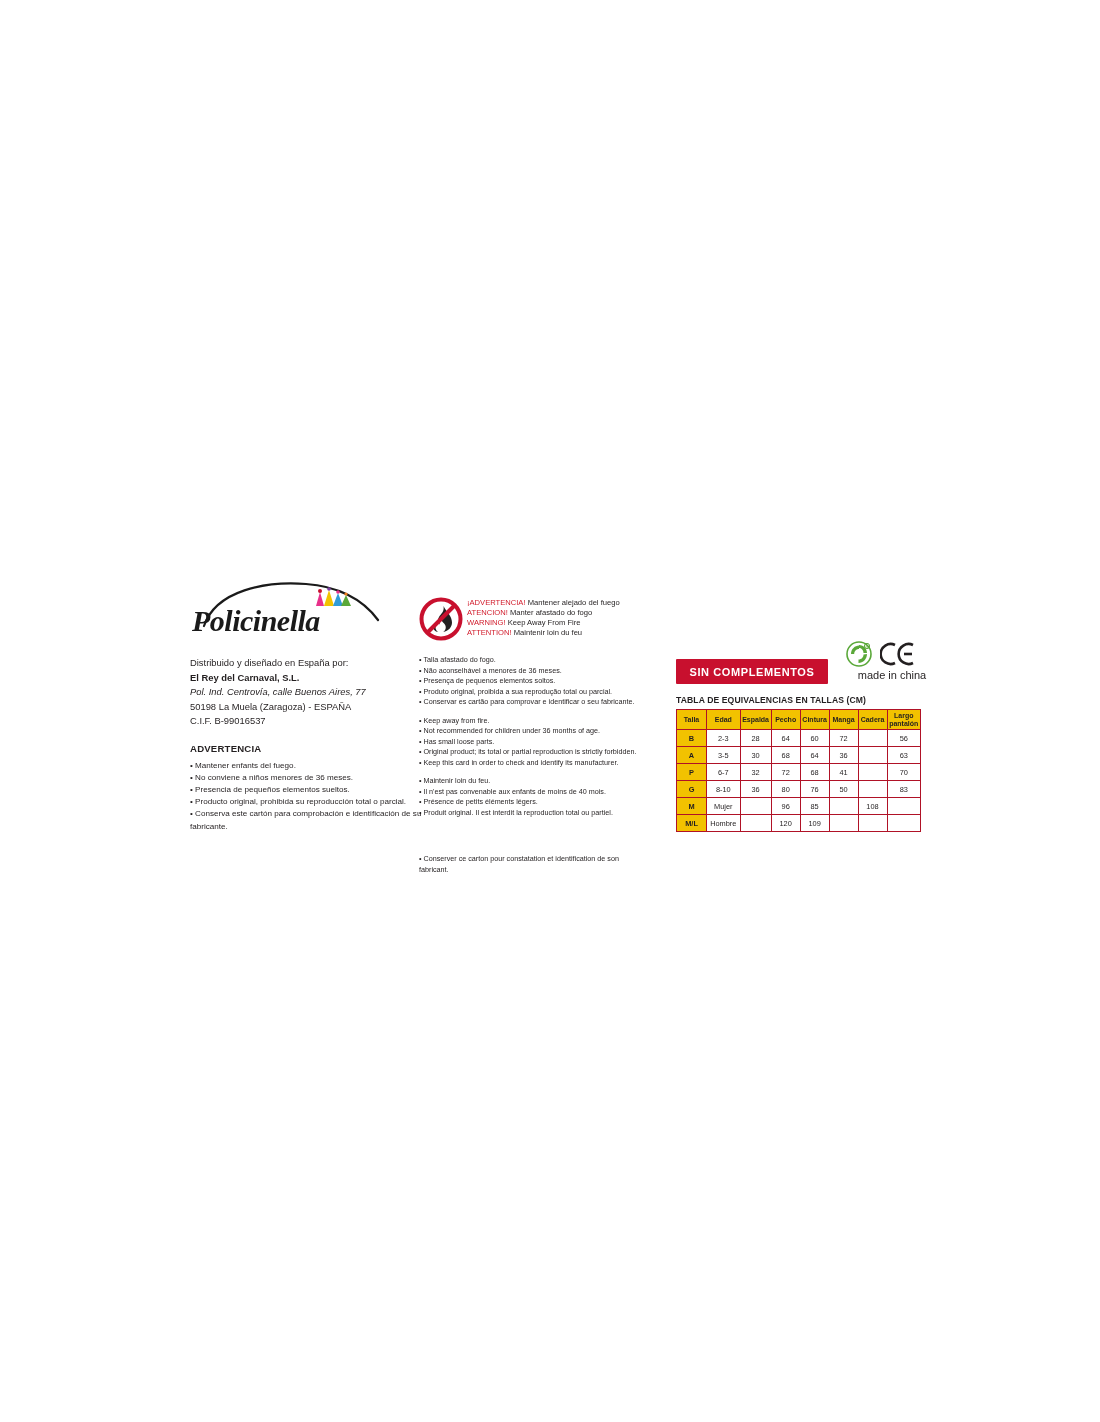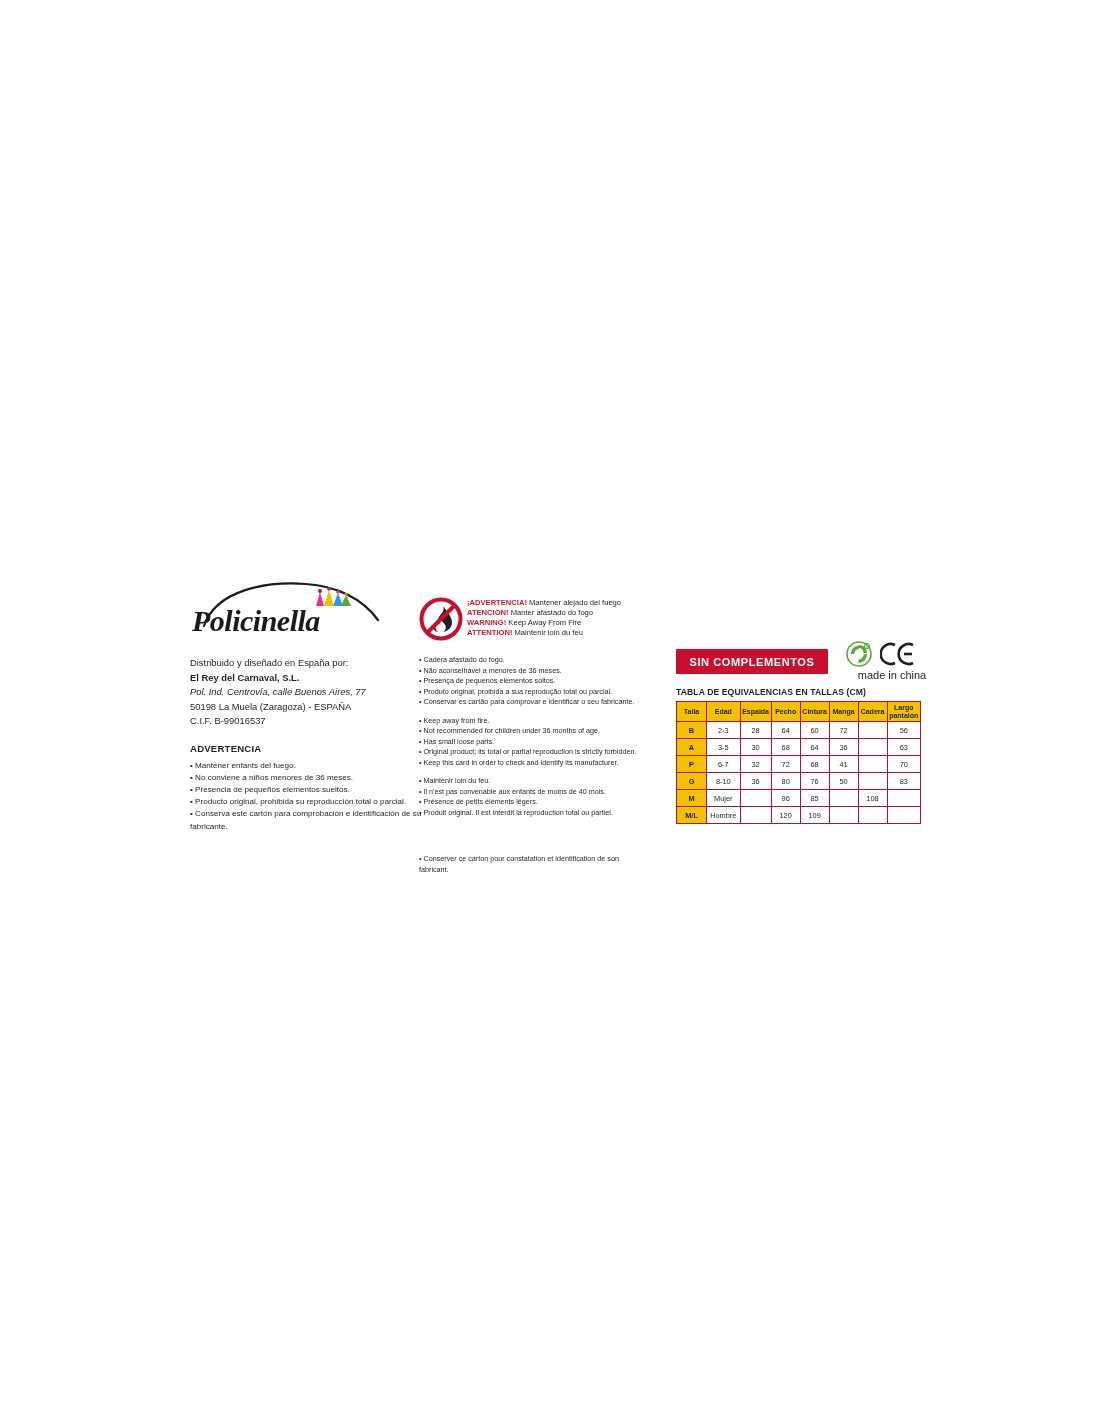--- a/index.html
+++ b/index.html
@@ -115,21 +115,21 @@
     height: 44px;
   }
   #warn-head-text {
     position: absolute;
     left: 48px;
     top: 1px;
     font-size: 7.6px;
     line-height: 1.32;
   }
   #warn-head-text .hl {
-    font-weight: bold;
+    font-weight: normal;
     color: #d11a2a;
   }
 
   .mid-bullets {
     font-size: 7.2px;
     line-height: 1.46;
     margin-top: 10px;
   }
   .mid-bullets .grp {
     margin-bottom: 8px;
@@ -150,21 +150,21 @@
     width: 260px;
   }
 
   #badge-row {
     position: relative;
     height: 36px;
   }
   #no-acc-badge {
     position: absolute;
     left: 0;
-    top: 4px;
+    top: 14px;
     width: 152px;
     height: 25px;
     background: #c8102e;
     border-radius: 1px;
     color: #ffffff;
     font-size: 11px;
     font-weight: bold;
     letter-spacing: 0.6px;
     display: flex;
     align-items: center;
@@ -196,21 +196,21 @@
     left: 0px;
     top: 28px;
     width: 92px;
     text-align: center;
     font-size: 11px;
     color: #231f20;
     white-space: nowrap;
   }
 
   #table-caption {
-    margin-top: 6px;
+    margin-top: 14px;
     font-size: 8.6px;
     font-weight: bold;
     letter-spacing: 0.1px;
   }
 
   #size-table {
     margin-top: 4px;
     border-collapse: collapse;
     table-layout: fixed;
     width: 245px;
@@ -305,21 +305,21 @@
       <div id="warn-head-text">
         <div><span class="hl">¡ADVERTENCIA!</span><span> Mantener alejado del fuego</span></div>
         <div><span class="hl">ATENCION!</span><span> Manter afastado do fogo</span></div>
         <div><span class="hl">WARNING!</span><span> Keep Away From Fire</span></div>
         <div><span class="hl">ATTENTION!</span><span> Maintenir loin du feu</span></div>
       </div>
     </div>
 
     <div class="mid-bullets">
       <div class="grp">
-        <div>• Cadera afastado do fogo.</div>
+        <div>• Talla afastado do fogo.</div>
         <div>• Não aconselhável a menores de 36 meses.</div>
         <div>• Presença de pequenos elementos soltos.</div>
         <div>• Produto original, proibida a sua reprodução total ou parcial.</div>
         <div>• Conservar es cartão para comprovar e identificar o seu fabricante.</div>
       </div>
       <div class="grp">
         <div>• Keep away from fire.</div>
         <div>• Not recommended for children under 36 months of age.</div>
         <div>• Has small loose parts.</div>
         <div>• Original product; its total or partial reproduction is strictly forbidden.</div>

